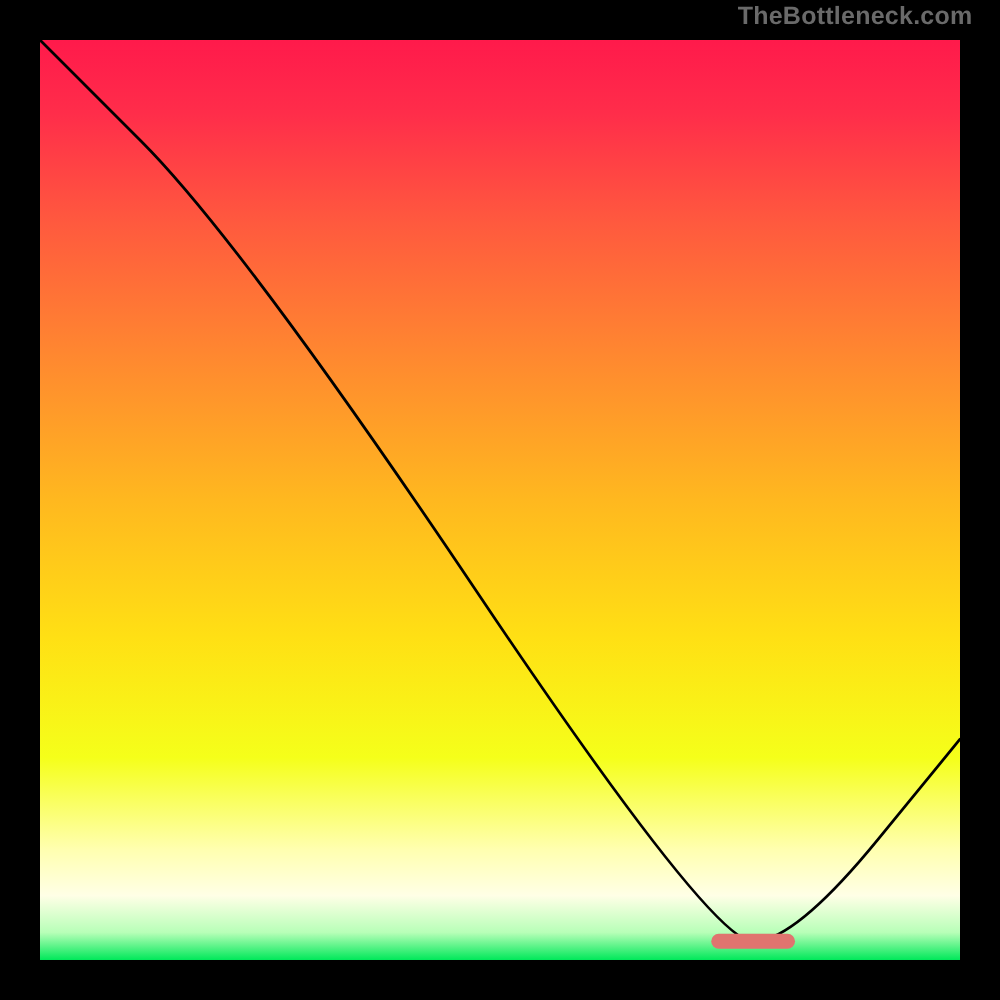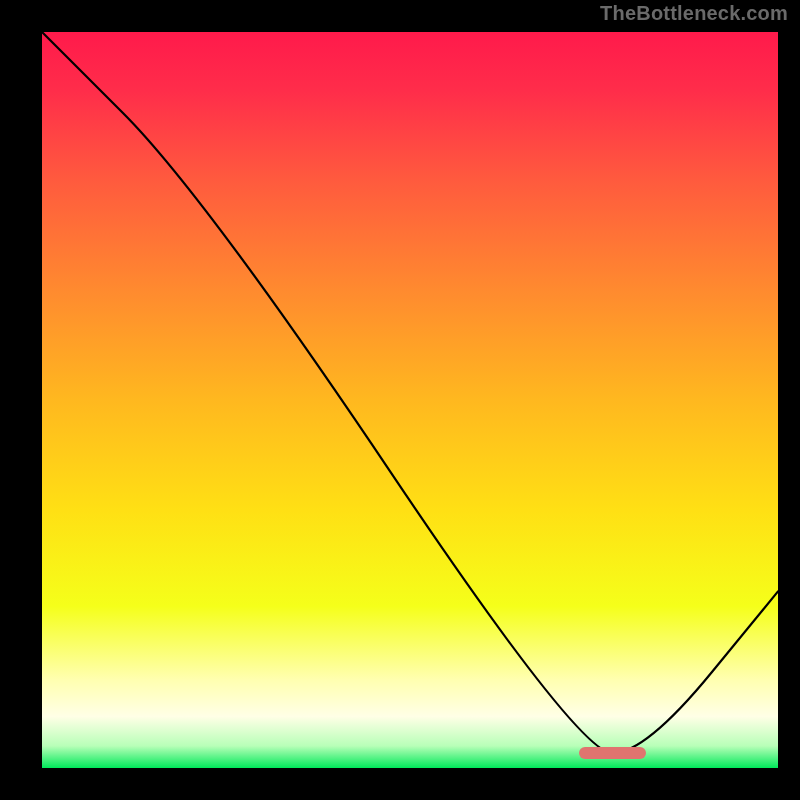--- a/index.html
+++ b/index.html
@@ -8,21 +8,20 @@
     width: 800px;
     height: 800px;
     background: #000000;
     overflow: hidden;
     font-family: Arial, Helvetica, sans-serif;
   }
   .canvas {
     position: relative;
     width: 784px;
     height: 800px;
-    margin-left: 10px;
   }
   .watermark {
     position: absolute;
     top: 2px;
     right: 6px;
     font-size: 20px;
     font-weight: 600;
     color: #6a6a6a;
     letter-spacing: 0.2px;
     user-select: none;

